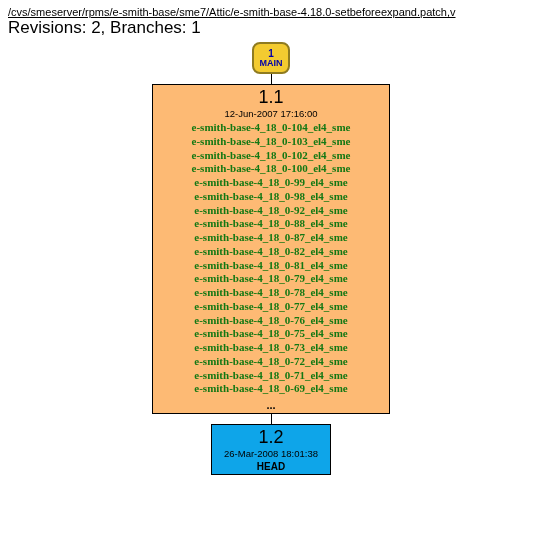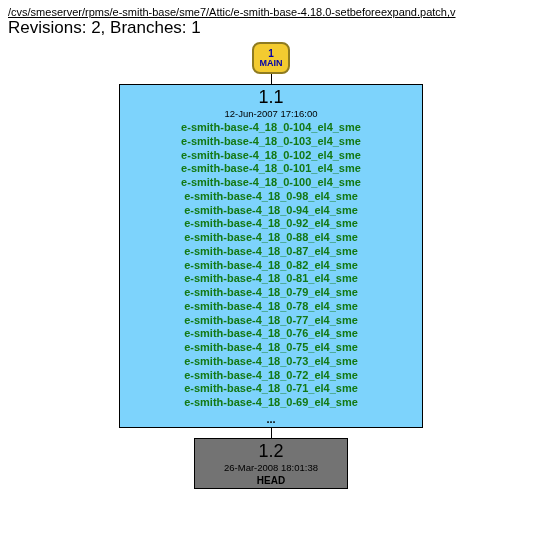--- a/index.html
+++ b/index.html
@@ -55,26 +55,26 @@
     border-left: 1px solid #000000;
   }
   .rev-box {
     border: 1px solid #000000;
     display: flex;
     flex-direction: column;
     align-items: center;
     box-sizing: border-box;
   }
   .rev-box.yellow {
-    background: #7dd3fc;
-    width: 304px;
+    background: #fdba74;
+    width: 238px;
   }
   .rev-box.green {
-    background: #737373;
-    width: 154px;
+    background: #0ea5e9;
+    width: 120px;
   }
   .rev-title {
     font-size: 18px;
     font-weight: normal;
     color: #000000;
     margin-top: 2px;
     margin-bottom: 0;
   }
   .rev-date {
     font-size: 9.5px;
@@ -85,20 +85,21 @@
     font-size: 10px;
     color: #000000;
     font-weight: bold;
     margin-bottom: 2px;
   }
   .tag-list {
     display: flex;
     flex-direction: column;
     align-items: center;
     margin-bottom: 2px;
+    font-family: Liberation Serif, serif;
   }
   .tag {
     font-size: 11px;
     color: #137813;
     font-weight: bold;
     line-height: 1.25;
   }
   .ellipsis {
     font-size: 11px;
     color: #000000;
@@ -122,24 +123,23 @@
 
   <div class="connector"></div>
 
   <div class="rev-box yellow">
     <div class="rev-title">1.1</div>
     <div class="rev-date">12-Jun-2007 17:16:00</div>
     <div class="tag-list" id="tag-list">
         <div class="tag">e-smith-base-4_18_0-104_el4_sme</div>
         <div class="tag">e-smith-base-4_18_0-103_el4_sme</div>
         <div class="tag">e-smith-base-4_18_0-102_el4_sme</div>
-        <div class="tag">e-smith-base-4_18_0-101_el4_sme</div>
         <div class="tag">e-smith-base-4_18_0-100_el4_sme</div>
+        <div class="tag">e-smith-base-4_18_0-99_el4_sme</div>
         <div class="tag">e-smith-base-4_18_0-98_el4_sme</div>
-        <div class="tag">e-smith-base-4_18_0-94_el4_sme</div>
         <div class="tag">e-smith-base-4_18_0-92_el4_sme</div>
         <div class="tag">e-smith-base-4_18_0-88_el4_sme</div>
         <div class="tag">e-smith-base-4_18_0-87_el4_sme</div>
         <div class="tag">e-smith-base-4_18_0-82_el4_sme</div>
         <div class="tag">e-smith-base-4_18_0-81_el4_sme</div>
         <div class="tag">e-smith-base-4_18_0-79_el4_sme</div>
         <div class="tag">e-smith-base-4_18_0-78_el4_sme</div>
         <div class="tag">e-smith-base-4_18_0-77_el4_sme</div>
         <div class="tag">e-smith-base-4_18_0-76_el4_sme</div>
         <div class="tag">e-smith-base-4_18_0-75_el4_sme</div>

